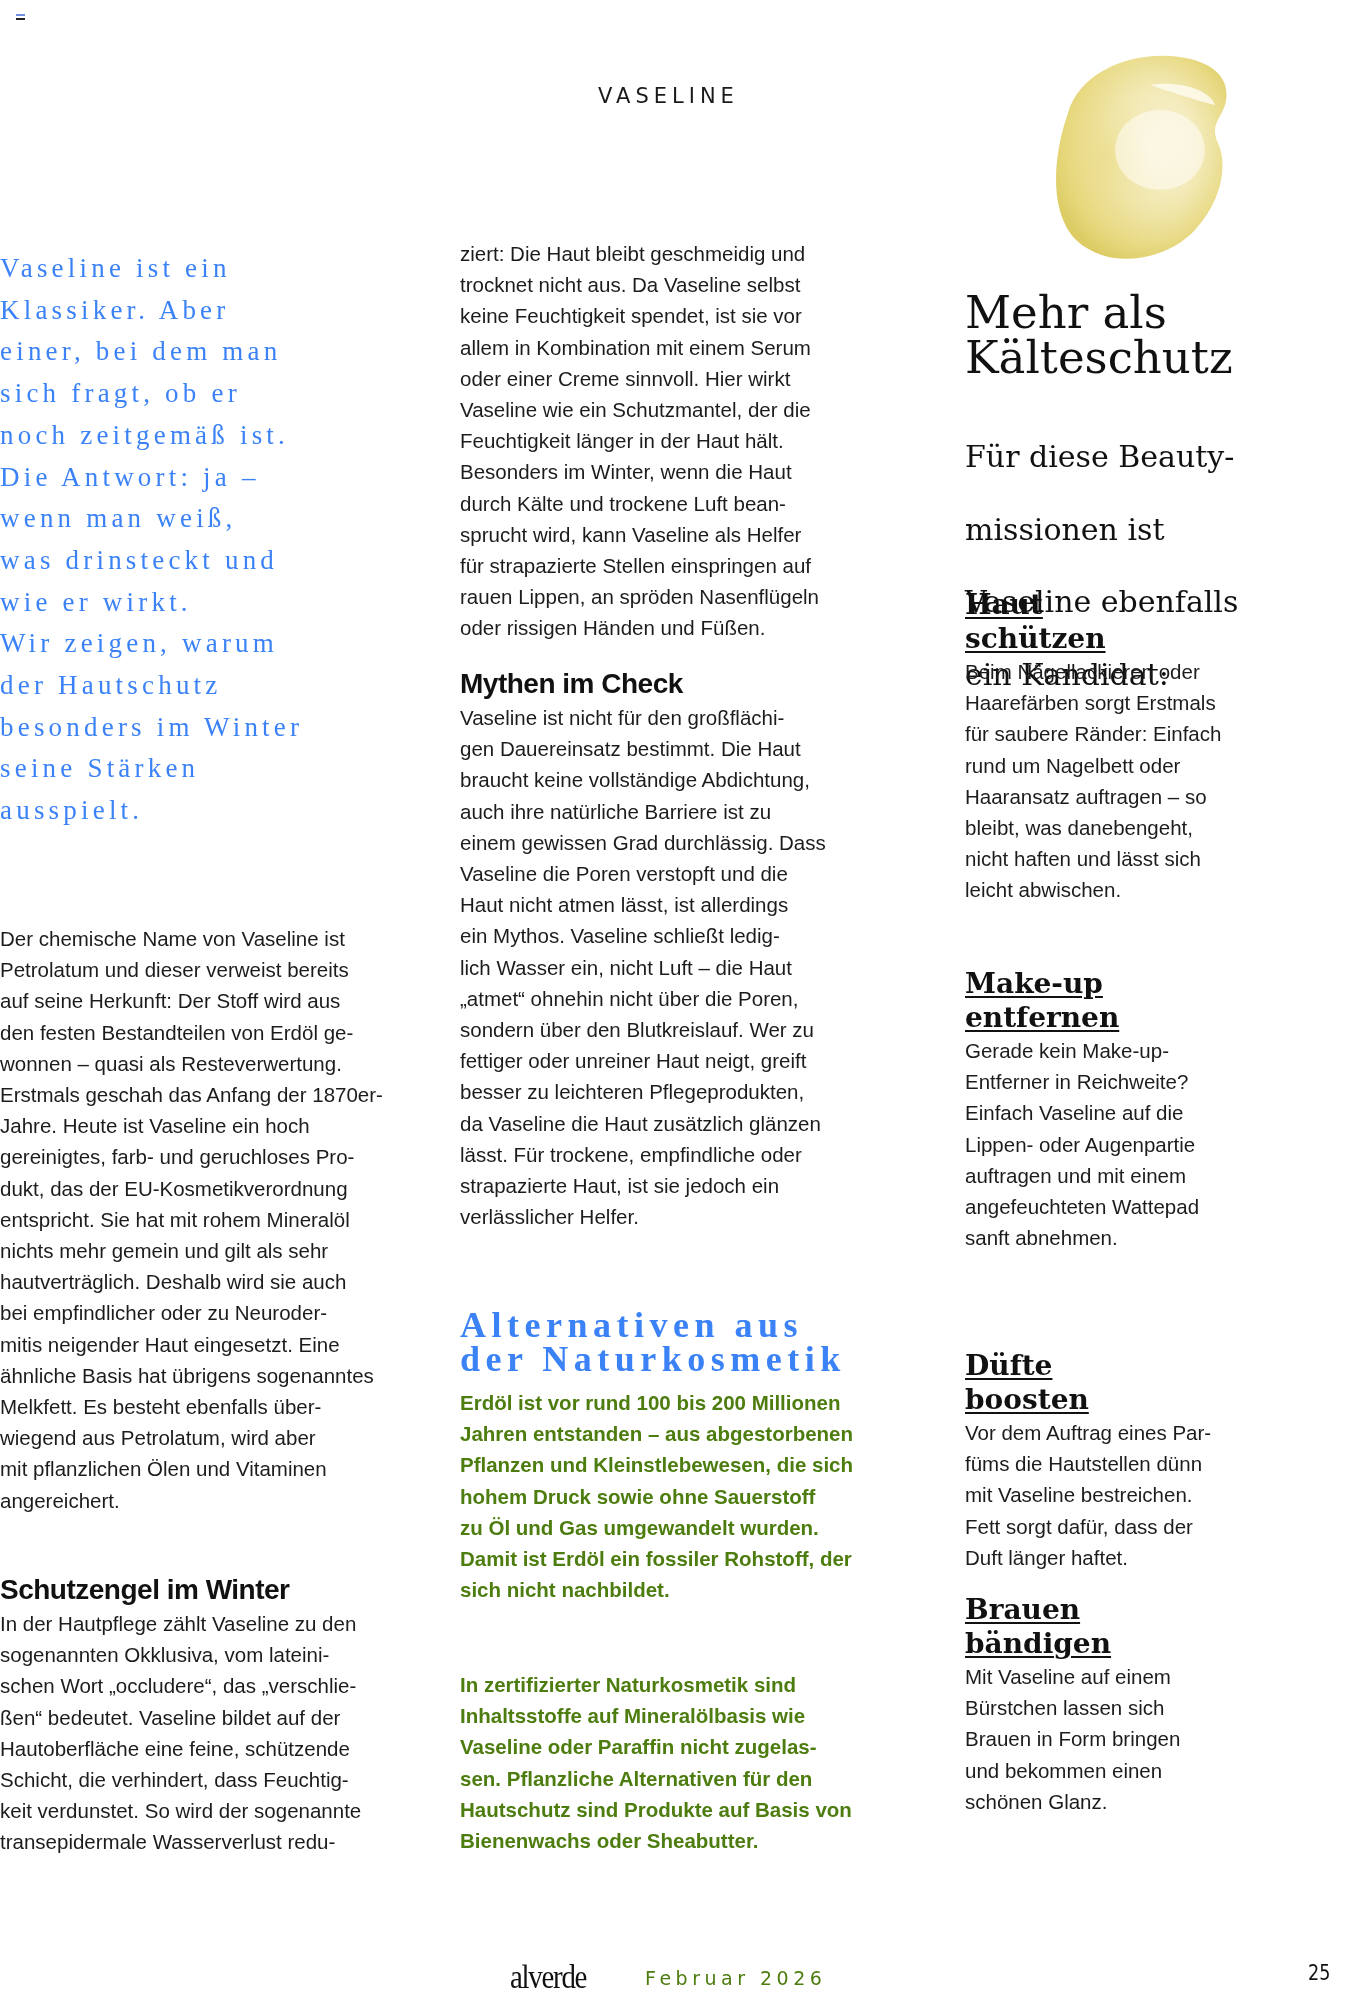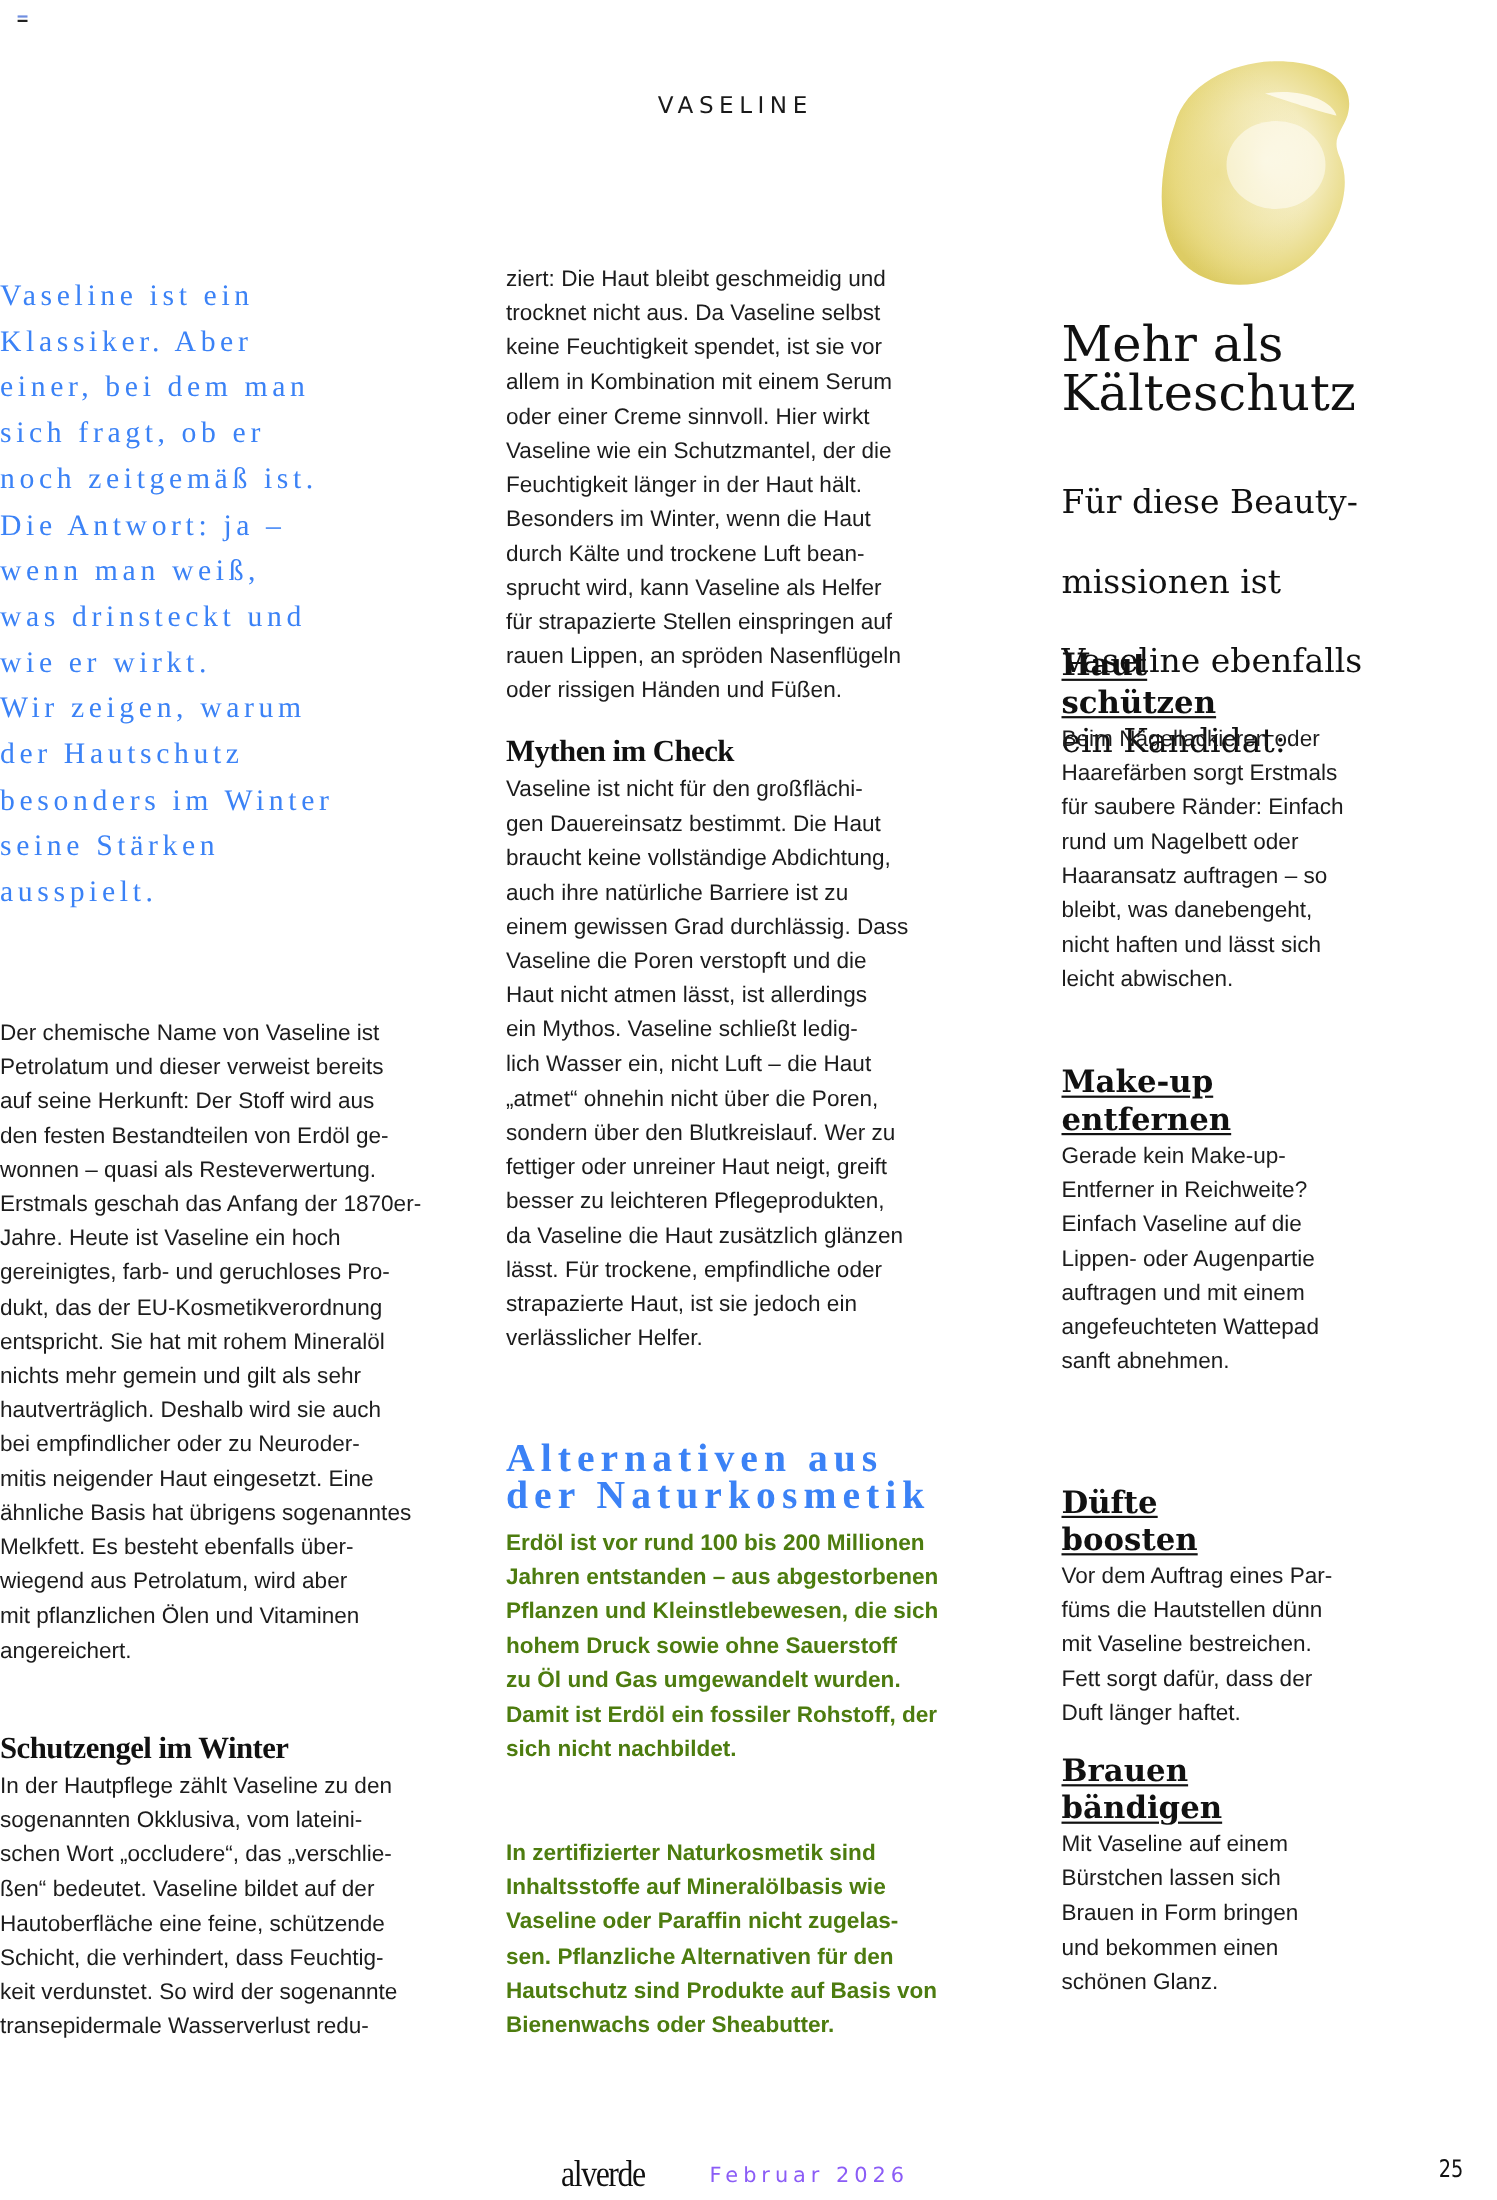--- a/index.html
+++ b/index.html
@@ -8,32 +8,32 @@
   .menu-icon { left: 16px; top: 14px; width: 9px; height: 10px; }
   .menu-icon span { display: block; height: 2px; margin-bottom: 2px; }
   .section-label { left: 598px; top: 84px; font-family: "DejaVu Sans", sans-serif; font-size: 21px; letter-spacing: 5px; color: #1a1a1a; }
   .blob { left: 1010px; top: 25px; width: 260px; height: 245px; }
   .lead { left: 0; top: 248px; width: 440px; font-family: Liberation Serif, serif; font-size: 27px; line-height: 41.7px; letter-spacing: 4.2px; color: #3b82f6; }
   .lead div { white-space: nowrap; }
   .body-text { font-family: "Liberation Sans", sans-serif; font-size: 20.5px; line-height: 31.2px; color: #1c1c1c; }
   .body-text div { white-space: nowrap; }
   .col-left { left: 0; width: 430px; }
   .col-mid { left: 460px; width: 440px; }
-  .serif-h { font-family: Liberation Serif, serif; font-weight: bold; font-size: 28px; line-height: 34px; color: #111; white-space: nowrap; letter-spacing: -0.5px; }
+  .serif-h { font-family: Liberation Sans, sans-serif; font-weight: bold; font-size: 28px; line-height: 34px; color: #111; white-space: nowrap; letter-spacing: -0.5px; }
   .spaced-h { font-family: Liberation Serif, serif; font-weight: bold; font-size: 36px; line-height: 34px; letter-spacing: 5.5px; color: #3b82f6; white-space: nowrap; }
   .bold-text { font-family: "Liberation Sans", sans-serif; font-weight: bold; font-size: 20.5px; line-height: 31.2px; color: #4d7c0f; }
   .bold-text div { white-space: nowrap; }
   .sidebar { left: 965px; width: 325px; text-align: left; }
   .side-title { font-family: "DejaVu Serif", serif; font-size: 45px; line-height: 45px; color: #111; white-space: nowrap; }
   .side-sub { font-family: "DejaVu Serif", serif; font-size: 30px; line-height: 36.5px; color: #111; white-space: nowrap; margin-top: 36px; }
   .side-h { font-family: "DejaVu Serif", serif; font-weight: bold; font-size: 28px; line-height: 34px; color: #111; }
   .side-h span { text-decoration: underline; text-decoration-thickness: 2px; text-underline-offset: 3px; }
   .side-body { font-family: "Liberation Sans", sans-serif; font-size: 20.5px; line-height: 31.2px; color: #1c1c1c; white-space: nowrap; }
   .footer-brand { left: 510px; top: 1958px; font-family: "Liberation Serif", serif; font-size: 34px; letter-spacing: -1.5px; color: #111; transform: scaleX(0.85); transform-origin: left; }
-  .footer-date { left: 645px; top: 1967px; font-family: "DejaVu Sans", sans-serif; font-size: 19px; letter-spacing: 4.5px; color: #8b5cf6; }
+  .footer-date { left: 645px; top: 1967px; font-family: "DejaVu Sans", sans-serif; font-size: 19px; letter-spacing: 4.5px; color: #4d7c0f; }
   .footer-page { left: 1308px; top: 1960px; font-family: "DejaVu Sans", sans-serif; font-size: 22px; color: #111; transform: scaleX(0.8); transform-origin: left; }
 </style>
 </head>
 <body>
 
 <div class="abs menu-icon">
   <span style="background:#6f8ee0;"></span>
   <span style="background:#222;"></span>
 </div>
 

